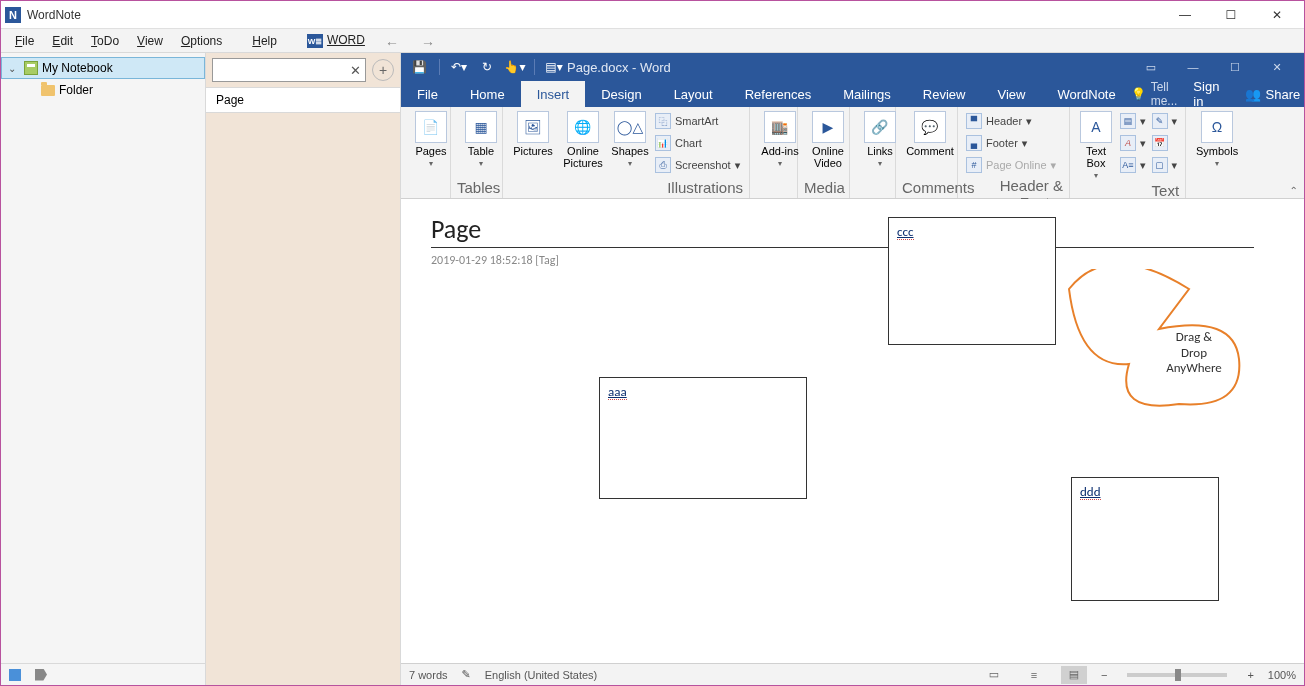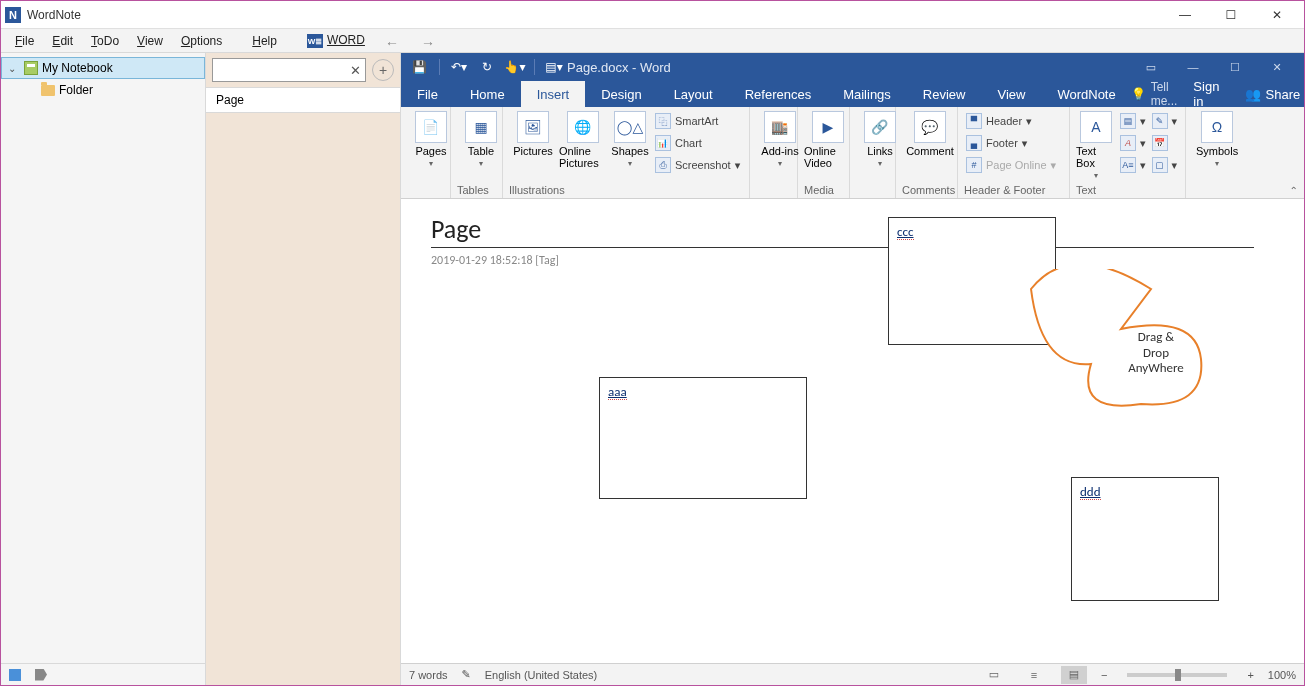--- a/index.html
+++ b/index.html
@@ -43,24 +43,24 @@
 .word-winbtns { display: flex; }
 .word-winbtns .wb { width: 42px; height: 28px; display: flex; align-items: center; justify-content: center; color: #cdd9ec; font-size: 11px; }
 .ribbon-tabs { height: 26px; background: #2b579a; display: flex; align-items: stretch; color: #fff; font-size: 13px; }
 .ribbon-tabs .tab { padding: 0 16px; display: flex; align-items: center; }
 .ribbon-tabs .tab.active { background: #f3f3f3; color: #2b579a; }
 .ribbon-tabs .right { margin-left: auto; display: flex; align-items: center; gap: 4px; padding-right: 6px; }
 .ribbon-tabs .tell { display: flex; align-items: center; gap: 4px; font-size: 12px; color: #cdd9ec; }
 .ribbon-tabs .share-btn { background: #2b579a; padding: 0 10px; display: flex; align-items: center; gap: 4px; }
 .ribbon { height: 92px; background: #f3f3f3; border-bottom: 1px solid #d0d0d0; display: flex; position: relative; }
 .rgroup { border-right: 1px solid #dadada; padding: 4px 6px 2px; display: flex; flex-direction: column; justify-content: space-between; }
-.rgroup .glabel { text-align: left; font-size: 11px; color: #666; padding-top: 2px; }
+.rgroup .glabel { text-align: right; font-size: 15px; color: #666; padding-top: 2px; }
 .rbtn-col { display: flex; flex-direction: column; align-items: center; gap: 2px; width: 48px; }
 .rbtn-col .ico-box { width: 32px; height: 32px; border: 1px solid #b9c8de; background: #fff; display: flex; align-items: center; justify-content: center; color: #2b579a; font-size: 14px; }
-.rbtn-col .lbl { font-size: 11px; text-align: left; line-height: 1.1; }
+.rbtn-col .lbl { font-size: 11px; text-align: center; line-height: 1.1; }
 .rbtn-col .drop { font-size: 8px; color: #666; }
 .ritem-small { display: flex; align-items: center; gap: 4px; font-size: 11px; color: #444; height: 20px; padding: 0 2px; }
 .ritem-small.disabled { color: #aaa; }
 .ritem-small .mini-ico { width: 16px; height: 16px; background: #e8eef7; border: 1px solid #aac1df; display: flex; align-items: center; justify-content: center; font-size: 9px; color: #2b579a; }
 .collapse-caret { position: absolute; right: 6px; bottom: 2px; color: #666; font-size: 10px; }
 .doc-canvas { flex: 1; background: #fff; position: relative; overflow: hidden; }
 .doc-title { position: absolute; left: 30px; top: 14px; font-size: 26px; font-family: Calibri, sans-serif; color: #222; }
 .doc-hr { position: absolute; left: 30px; right: 50px; top: 48px; border-top: 1px solid #333; }
 .doc-meta { position: absolute; left: 30px; top: 54px; font-size: 12px; color: #888; font-family: Calibri, sans-serif; }
 .textbox { position: absolute; border: 1px solid #333; background: #fff; padding: 6px 8px; font-family: Calibri, sans-serif; font-size: 13px; color: #0b2e6f; }
@@ -302,21 +302,21 @@
       <div class="textbox" style="left:198px;top:178px;width:208px;height:122px">
         <span class="squiggle">aaa</span>
       </div>
       <div class="textbox" style="left:487px;top:18px;width:168px;height:128px">
         <span class="squiggle">ccc</span>
       </div>
       <div class="textbox" style="left:670px;top:278px;width:148px;height:124px">
         <span class="squiggle">ddd</span>
       </div>
 
-      <div class="callout" style="left:620px;top:70px">
+      <div class="callout" style="left:658px;top:70px">
         <svg width="190" height="150">
           <path d="M 10 20 Q 50 -30 130 20 L 100 60 Q 175 45 180 90 Q 185 140 120 135 Q 55 145 70 95 Q 20 100 10 20 Z" fill="#fff" stroke="#e8802a" stroke-width="2"></path>
         </svg>
         <div class="callout-text" style="left:95px;top:60px;width:80px">
           <span>Drag &amp;</span><br>
           <span>Drop</span><br>
           <span>AnyWhere</span>
         </div>
       </div>
     </div>

